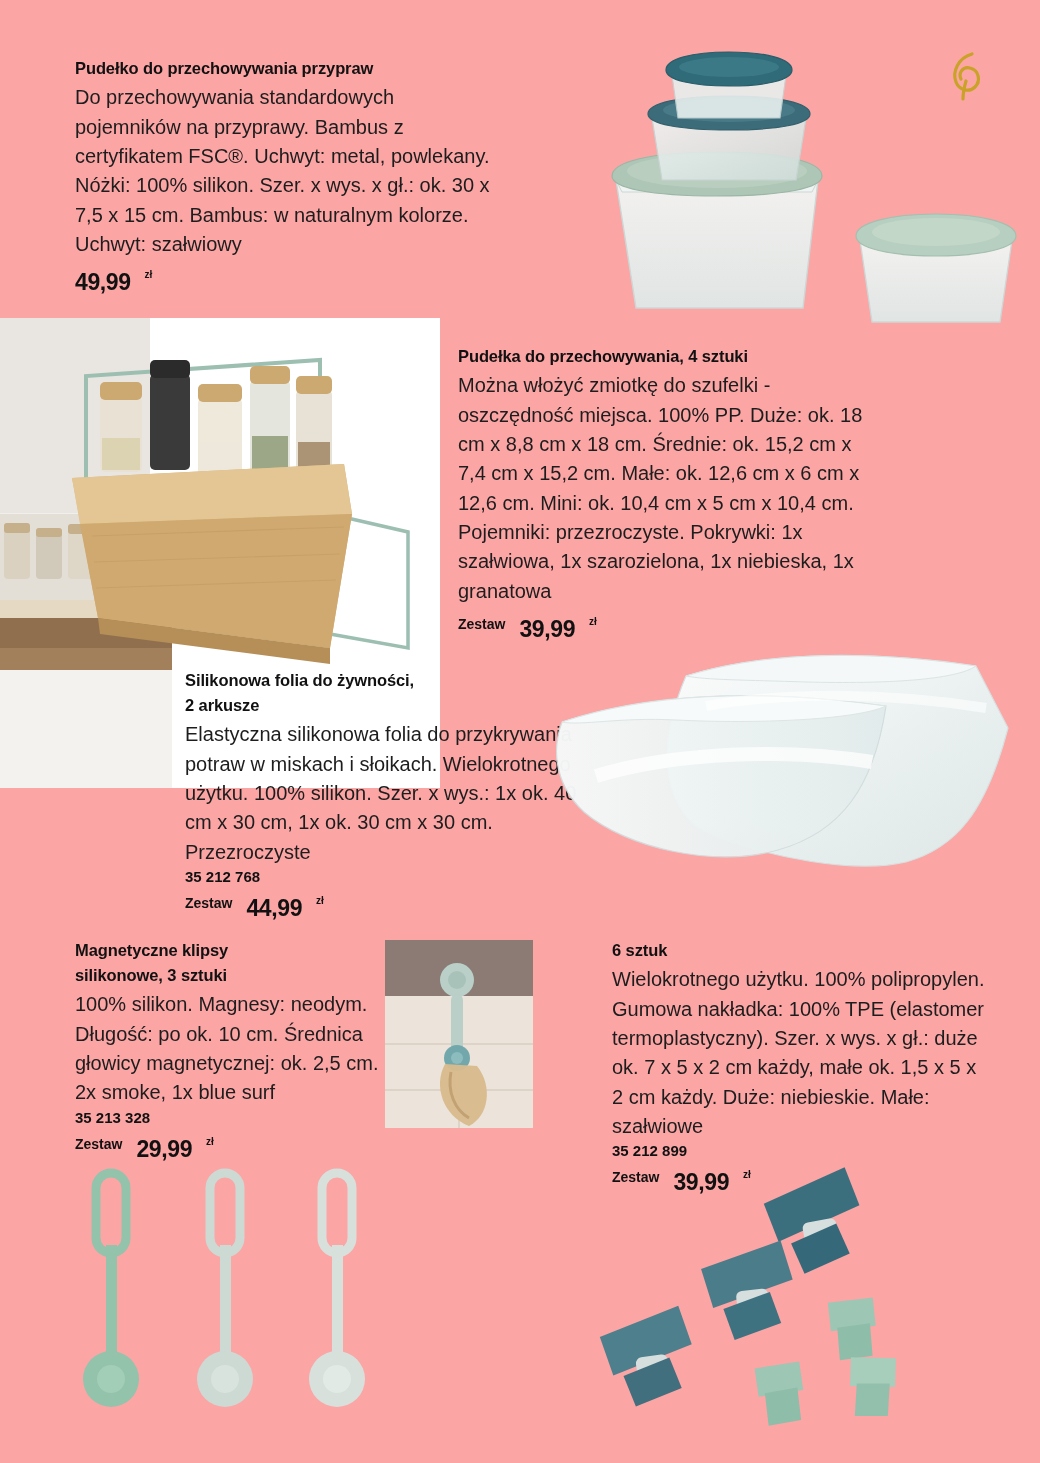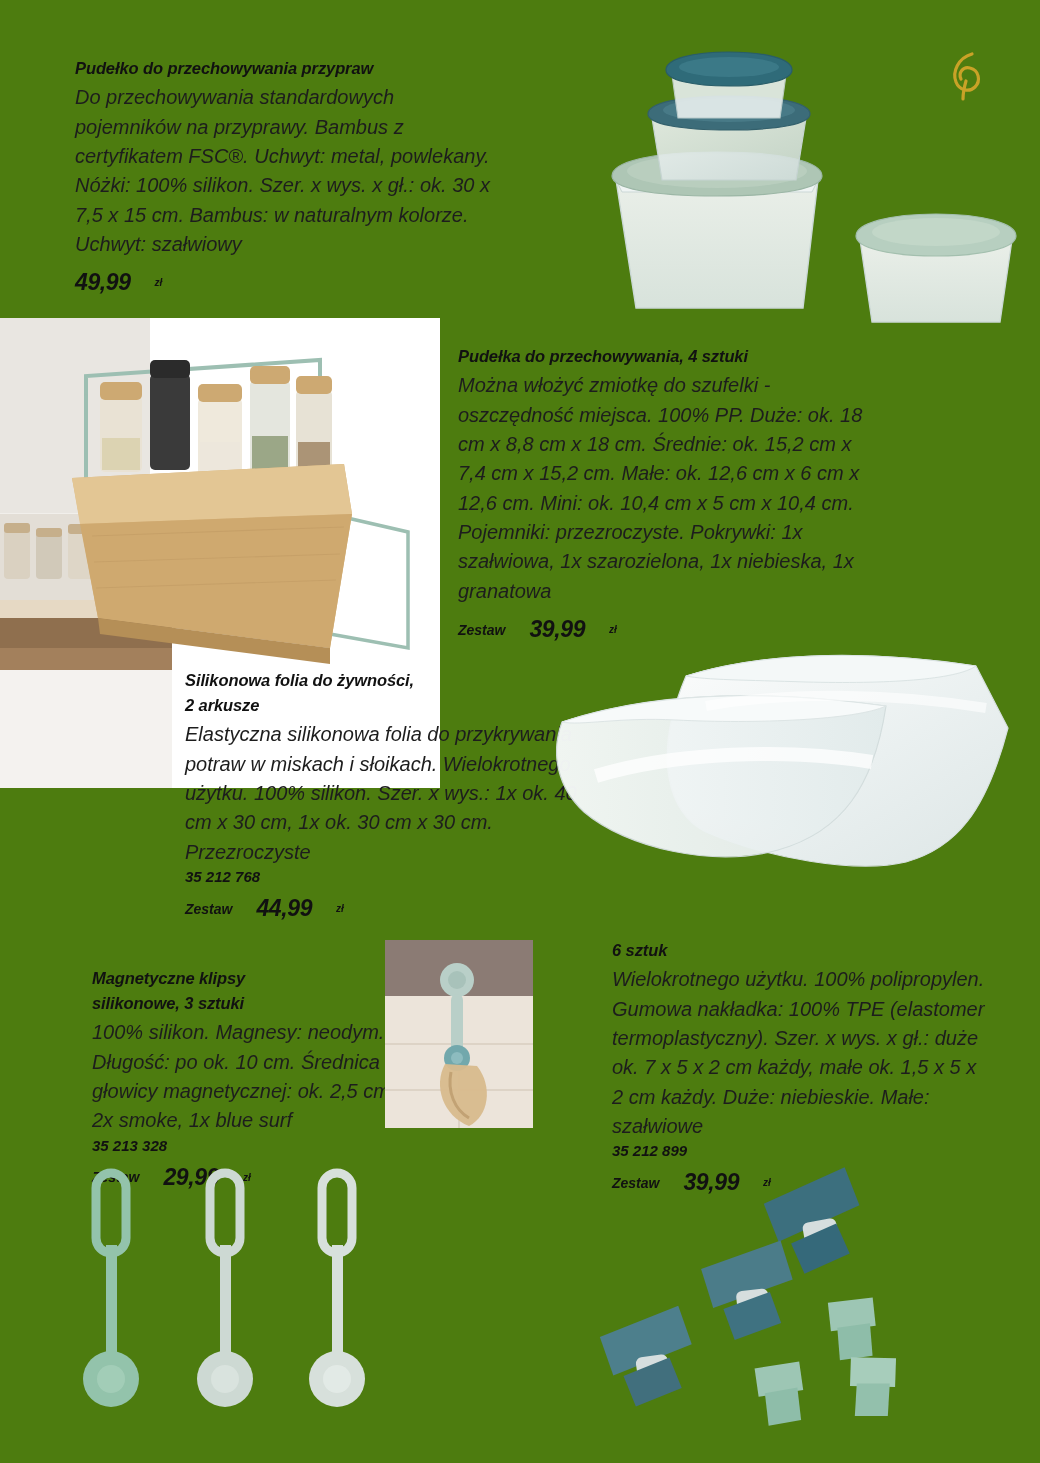--- a/index.html
+++ b/index.html
@@ -9,22 +9,21 @@
   }
   body {
     font-family: "Liberation Sans", sans-serif;
     color: #1a1a1a;
   }
   .page {
     position: relative;
     width: 1040px;
     height: 1463px;
     overflow: hidden;
-    background: #4d7c0f;
-    font-style: italic;
+    background: #fca5a5;
   }
 
   
   .prod-title {
     font-weight: bold;
     font-size: 16.5px;
     letter-spacing: -0.1px;
     line-height: 1.28;
     margin: 0 0 4px 0;
     color: #111;
@@ -37,22 +36,22 @@
   }
   .prod-code {
     font-weight: bold;
     font-size: 15px;
     margin-top: 1px;
     color: #111;
   }
   .price-row {
     margin-top: 10px;
     display: flex;
-    align-items: center;
-    gap: 24px;
+    align-items: flex-start;
+    gap: 14px;
   }
   .price-label {
     font-weight: bold;
     font-size: 14px;
     color: #111;
   }
   .price-value {
     font-weight: bold;
     font-size: 23px;
     letter-spacing: -0.4px;
@@ -63,21 +62,21 @@
     font-size: 10px;
     color: #111;
   }
 
   
   .blk { position: absolute; }
 
   #blk-spice-text   { left: 75px;  top: 58px;  width: 420px; }
   #blk-boxes-text   { left: 458px; top: 346px; width: 420px; }
   #blk-foil-text    { left: 185px; top: 670px; width: 400px; }
-  #blk-clips-text   { left: 92px;  top: 940px; width: 320px; margin-top: 28px; }
+  #blk-clips-text   { left: 75px;  top: 940px; width: 320px; }
   #blk-aroma-text   { left: 612px; top: 940px; width: 380px; }
 
   
   .photo { position: absolute; overflow: hidden; }
 
   
   #photo-containers { left: 560px; top: 40px; width: 470px; height: 290px; }
 
   
   #photo-spicebox {

